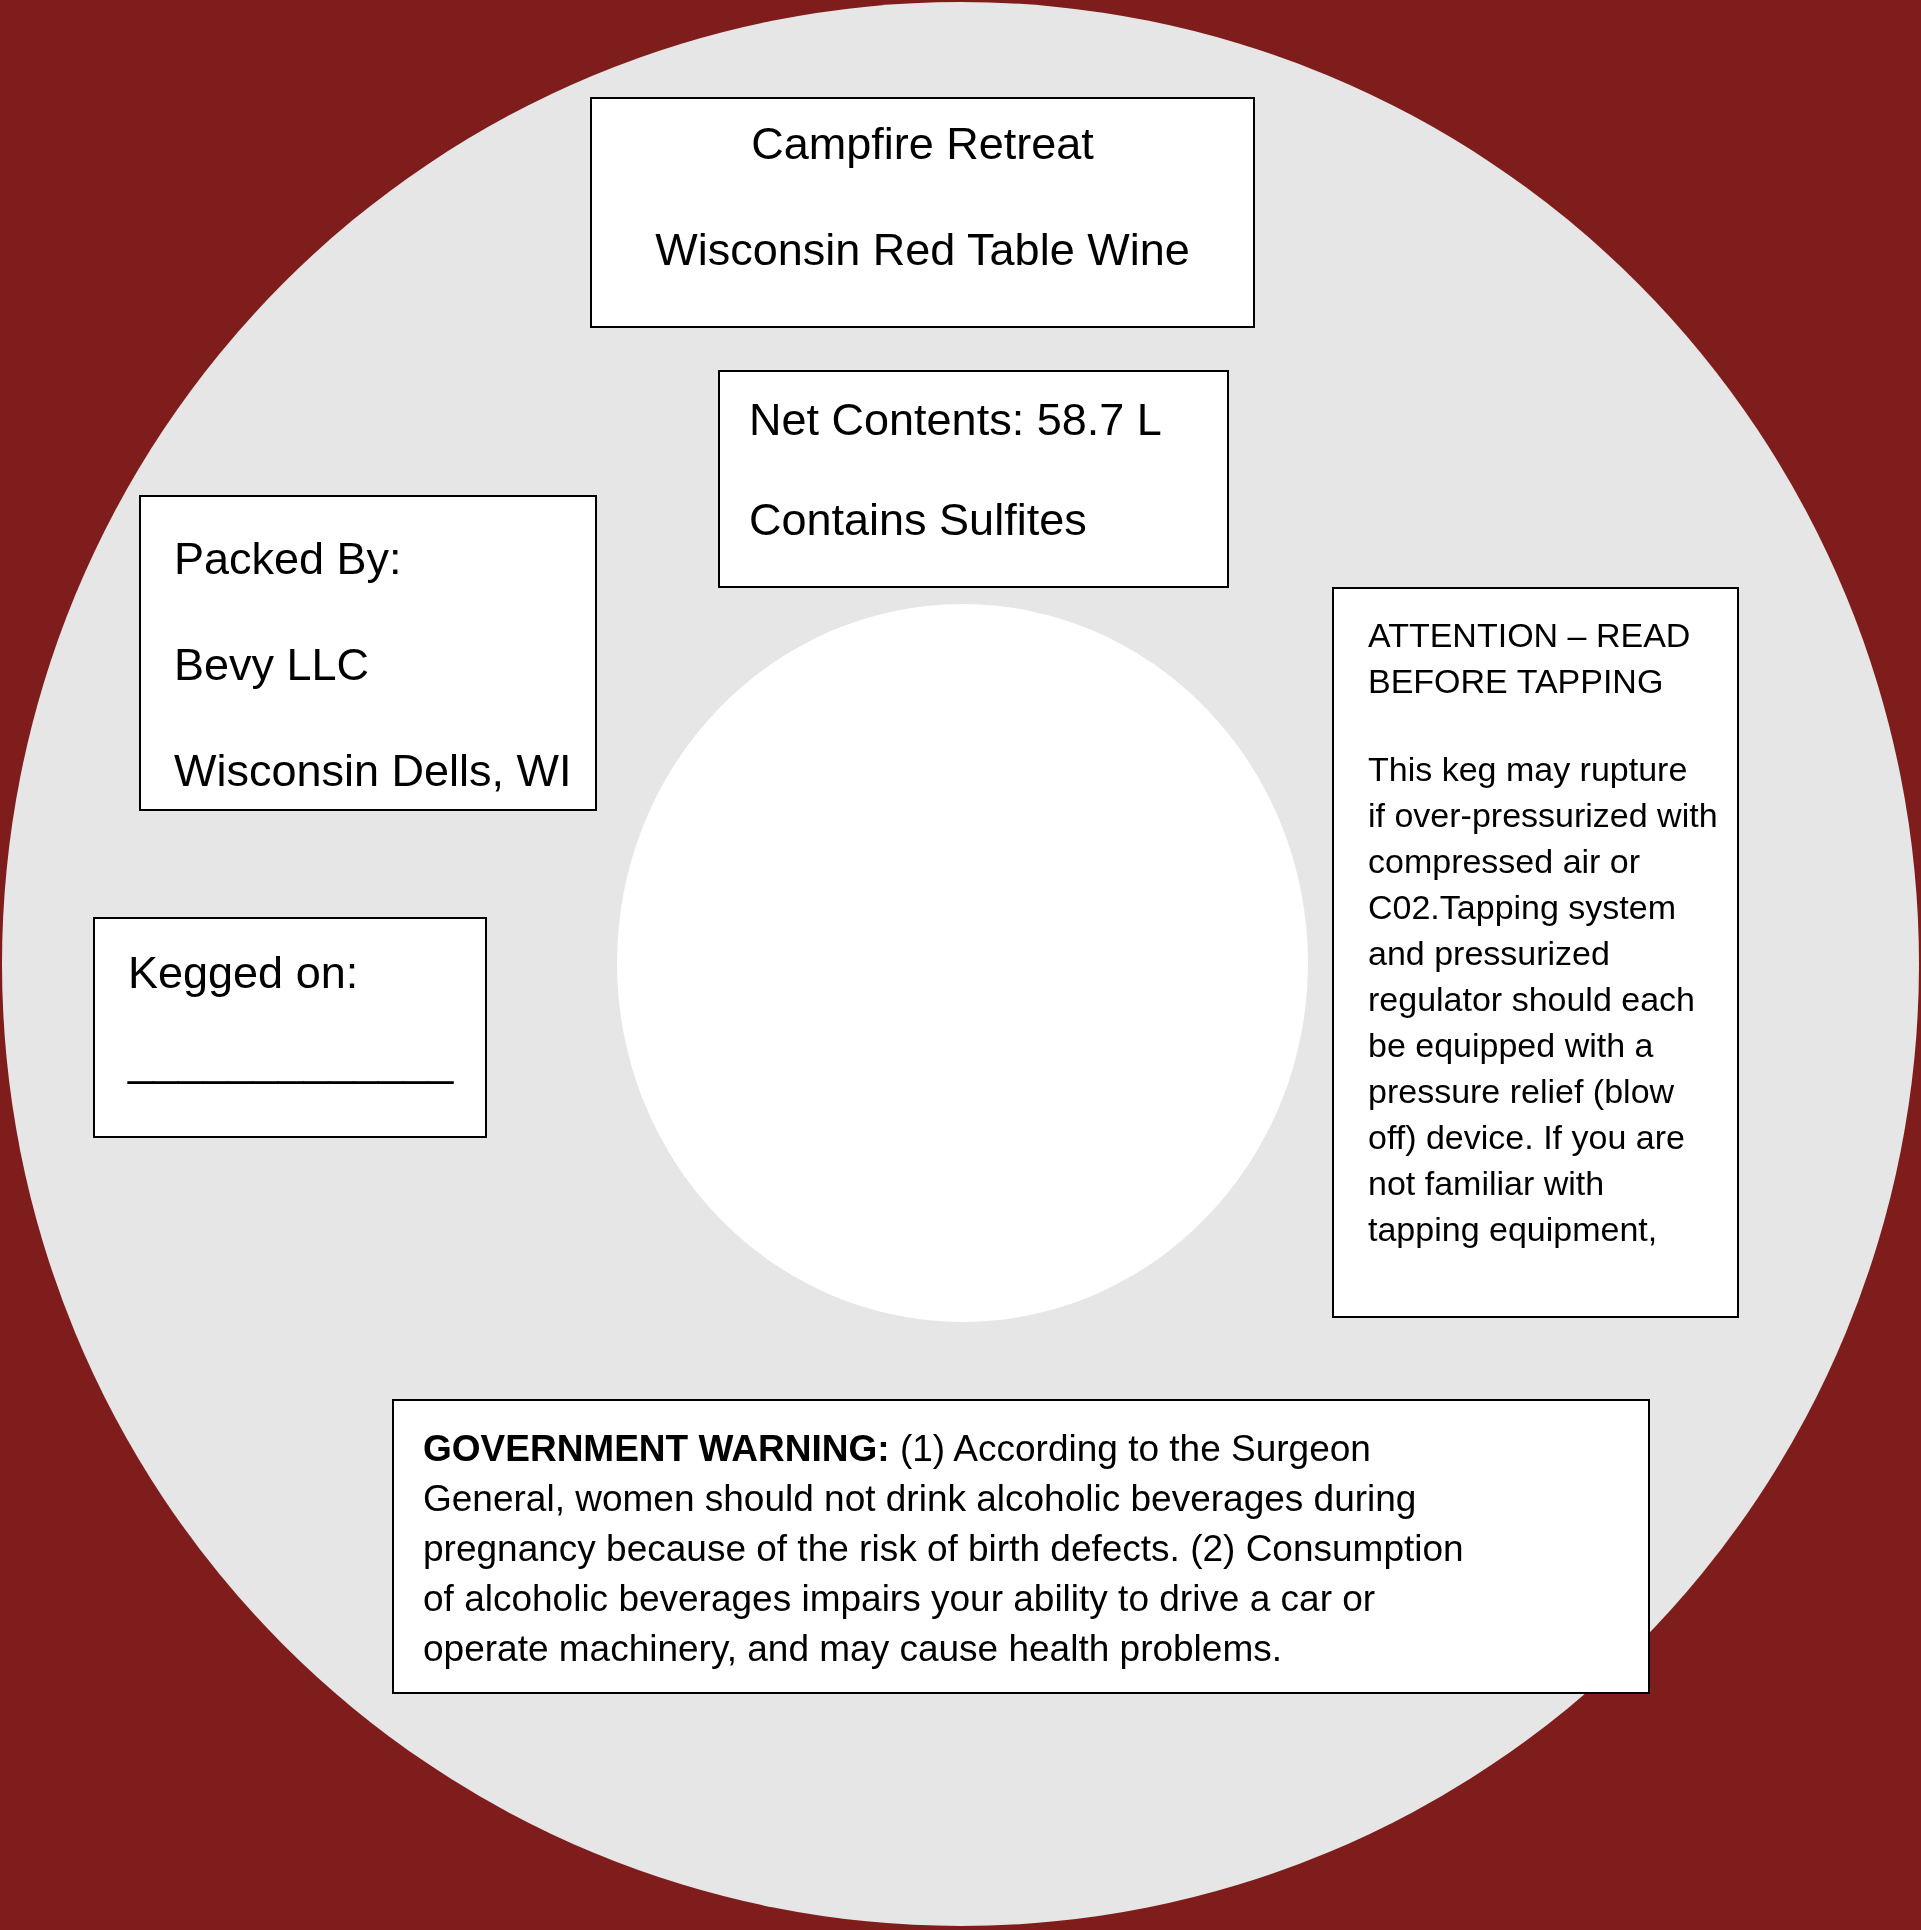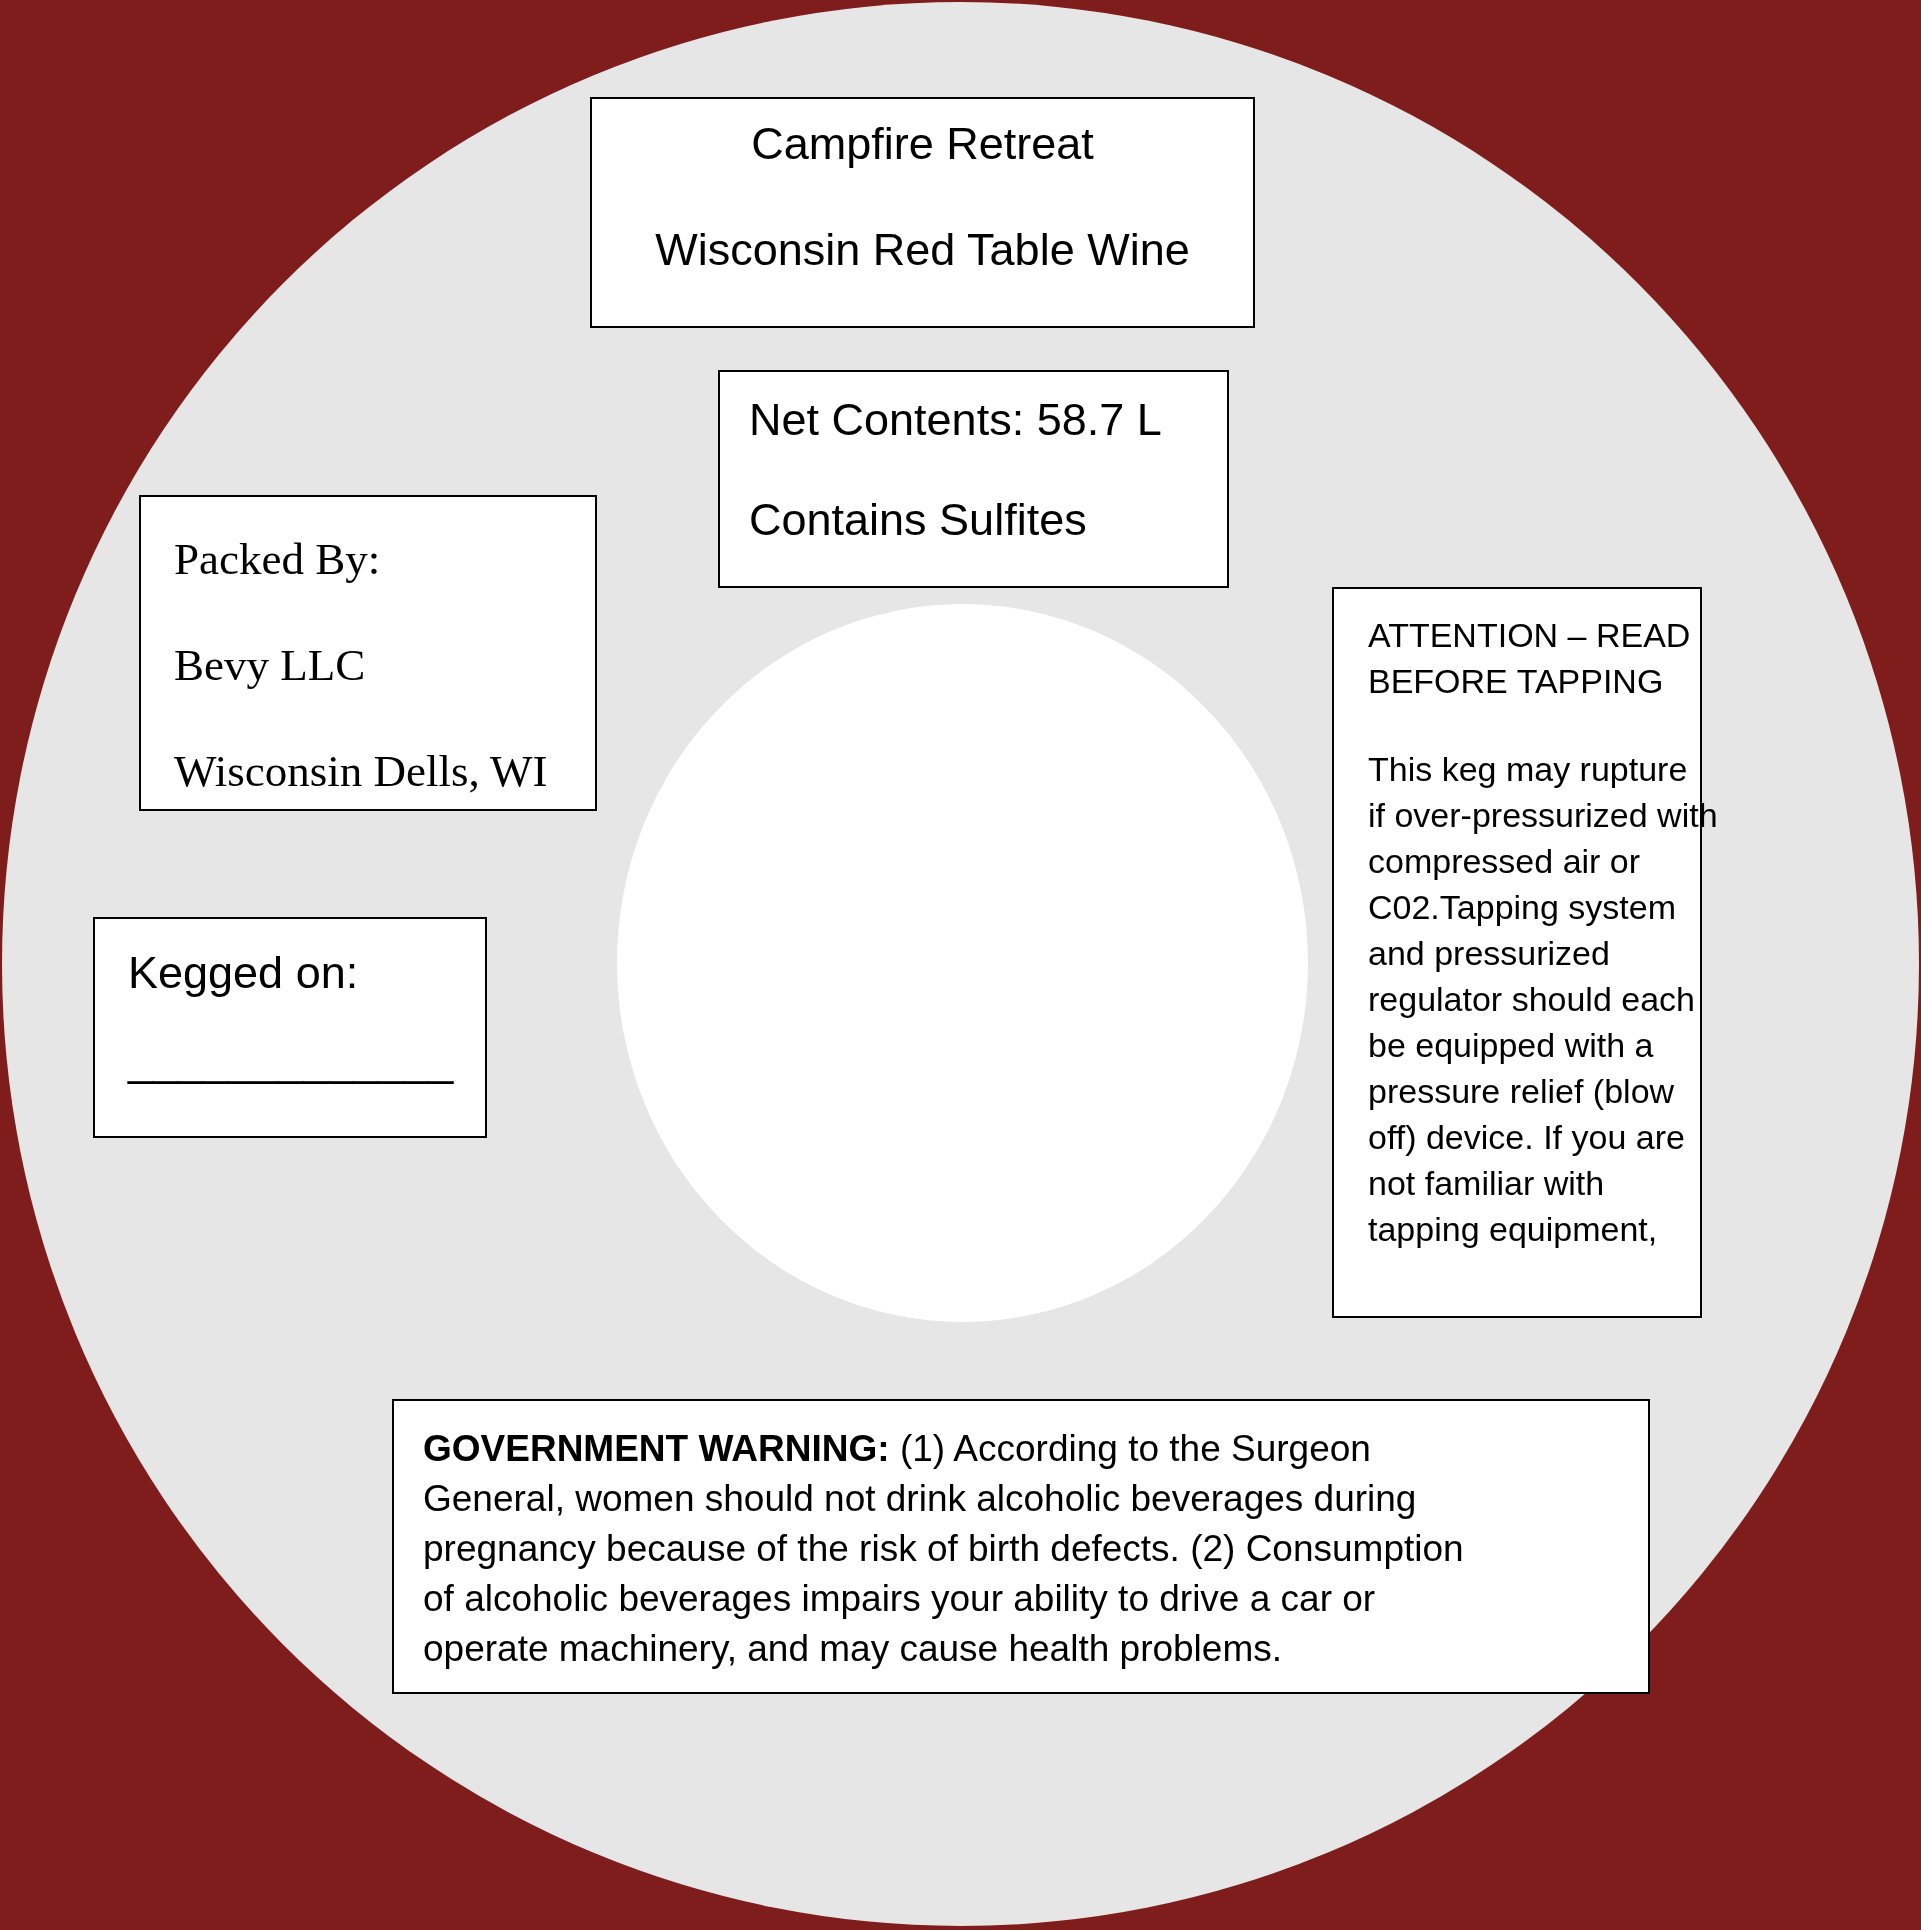--- a/index.html
+++ b/index.html
@@ -47,32 +47,32 @@
     font-size: 45px;
   }
   .contents-box .line { line-height: 54px; }
 
   .packed-box {
     left: 139px; top: 495px; width: 458px; height: 316px;
     display: flex; flex-direction: column;
     padding: 35px 5.8px 0 33px; row-gap: 52px;
     font-size: 45px;
   }
-  .packed-box .line { line-height: 54px; font-family: Liberation Serif, serif; }
+  .packed-box .line { line-height: 54px; }
 
   .kegged-box {
     left: 93px; top: 917px; width: 394px; height: 221px;
     display: flex; flex-direction: column;
     padding: 27px 7.8px 0 33px; row-gap: 33px;
     font-size: 45px;
   }
   .kegged-box .line { line-height: 54px; }
 
   .attention-box {
-    left: 1332px; top: 587px; width: 370px; height: 731px;
+    left: 1332px; top: 587px; width: 407px; height: 731px;
     padding: 23px 7.8px 0 34px;
     font-size: 34px;
   }
   .attention-box .line { line-height: 46px; }
   .attention-heading { margin-bottom: 42px; }
 
   .gov-box {
     left: 392px; top: 1399px; width: 1258px; height: 295px;
     padding: 23px 9.7px 0 29px;
     font-size: 37px;

